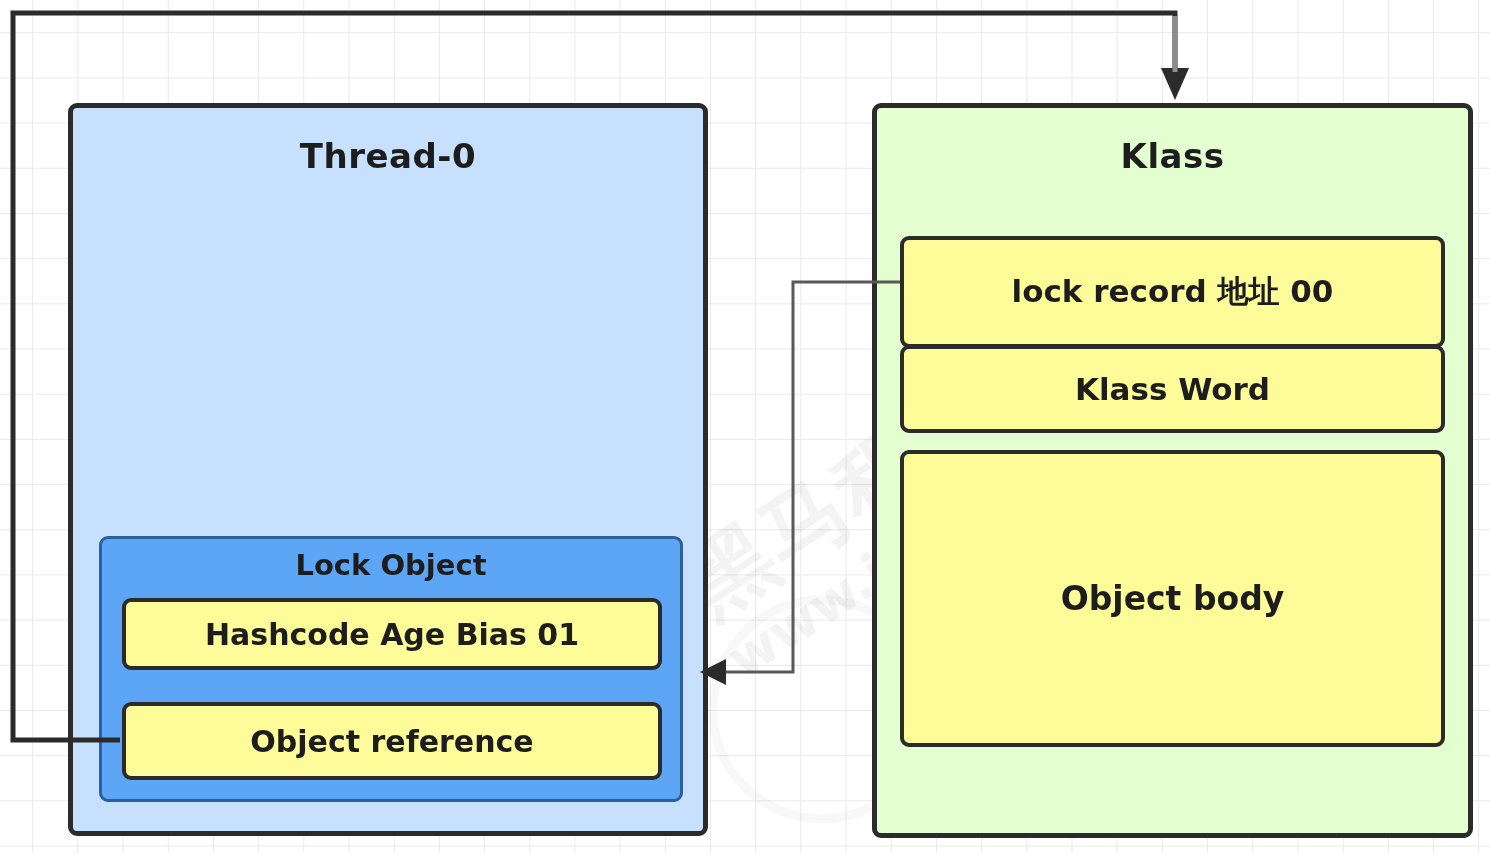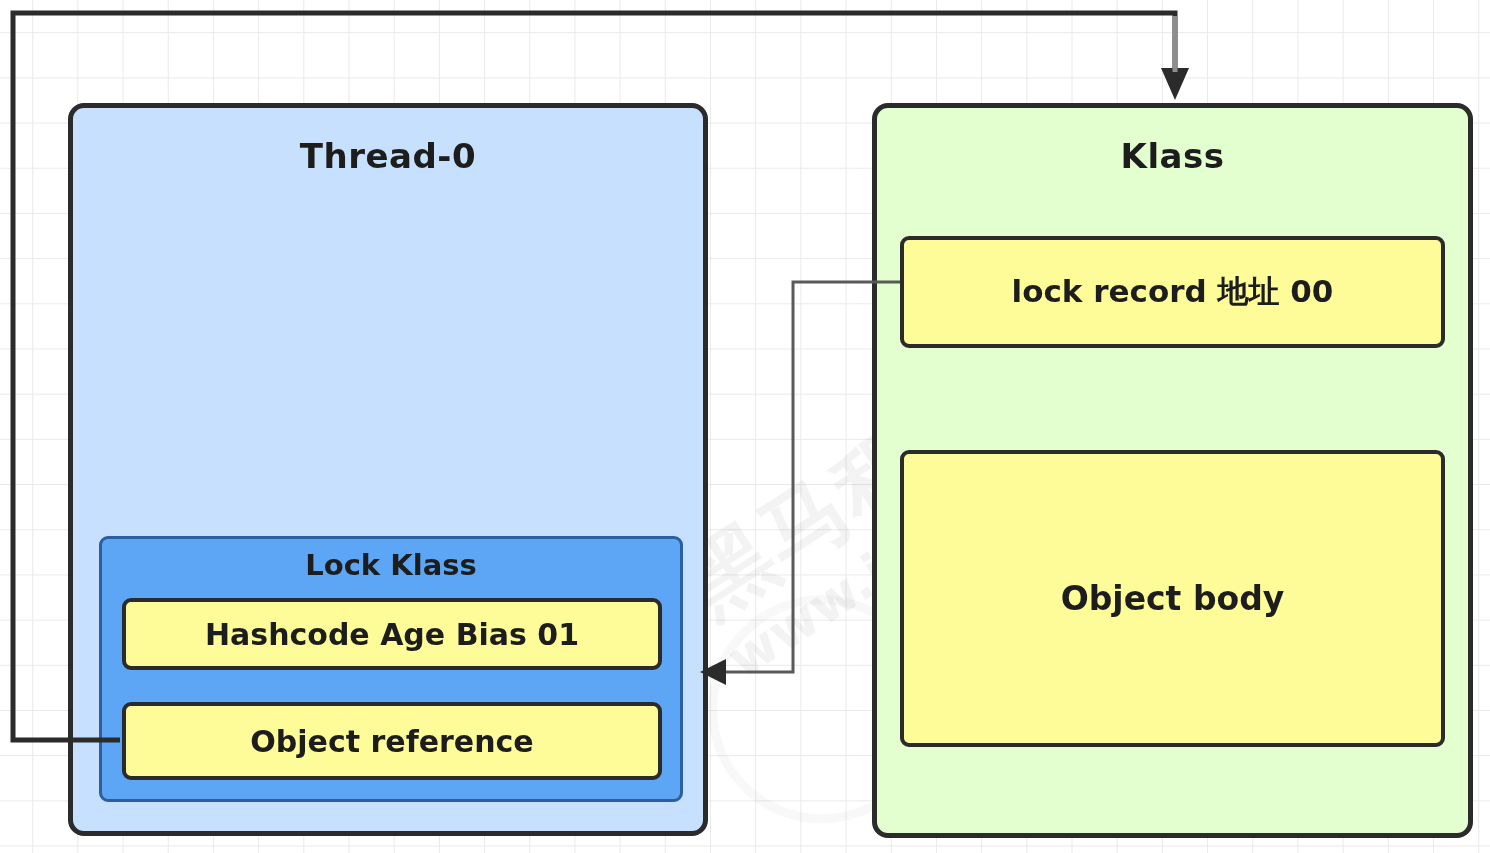--- a/index.html
+++ b/index.html
@@ -75,21 +75,21 @@
   }
 
   
   .box {
     position: absolute;
     box-sizing: border-box;
     z-index: 2;
   }
   .outer {
     border: 5px solid #2b2b2b;
-    border-radius: 16px;
+    border-radius: 9px;
   }
   .inner {
     border: 4px solid #2b2b2b;
     border-radius: 9px;
   }
   .thread-box {
     left: 68px;
     top: 103px;
     width: 640px;
     height: 733px;
@@ -197,25 +197,26 @@
 
     <path d="M 900 282 L 793 282 L 793 672 L 718 672" fill="none" stroke="#595959" stroke-width="3"></path>
     <polygon points="700,672 726,659 726,685" fill="#2b2b2b"></polygon>
   </svg>
 
   <div class="box outer thread-box">
     <div class="title">Thread-0</div>
   </div>
 
   <div class="box lock-record-box">
-    <div class="lr-title">Lock Klass</div>
+    <div class="lr-title">Lock Object</div>
     <div class="box inner yellow lr-hash">Hashcode Age Bias 01</div>
     <div class="box inner yellow lr-objref">Object reference</div>
   </div>
 
   <div class="box outer object-box">
     <div class="title">Klass</div>
   </div>
 
   <div class="box inner yellow ob-lockrec">lock record 地址 00</div>
+  <div class="box inner yellow ob-klass">Klass Word</div>
   <div class="box inner yellow ob-body">Object body</div>
 
 </div>
 
 </body></html>

